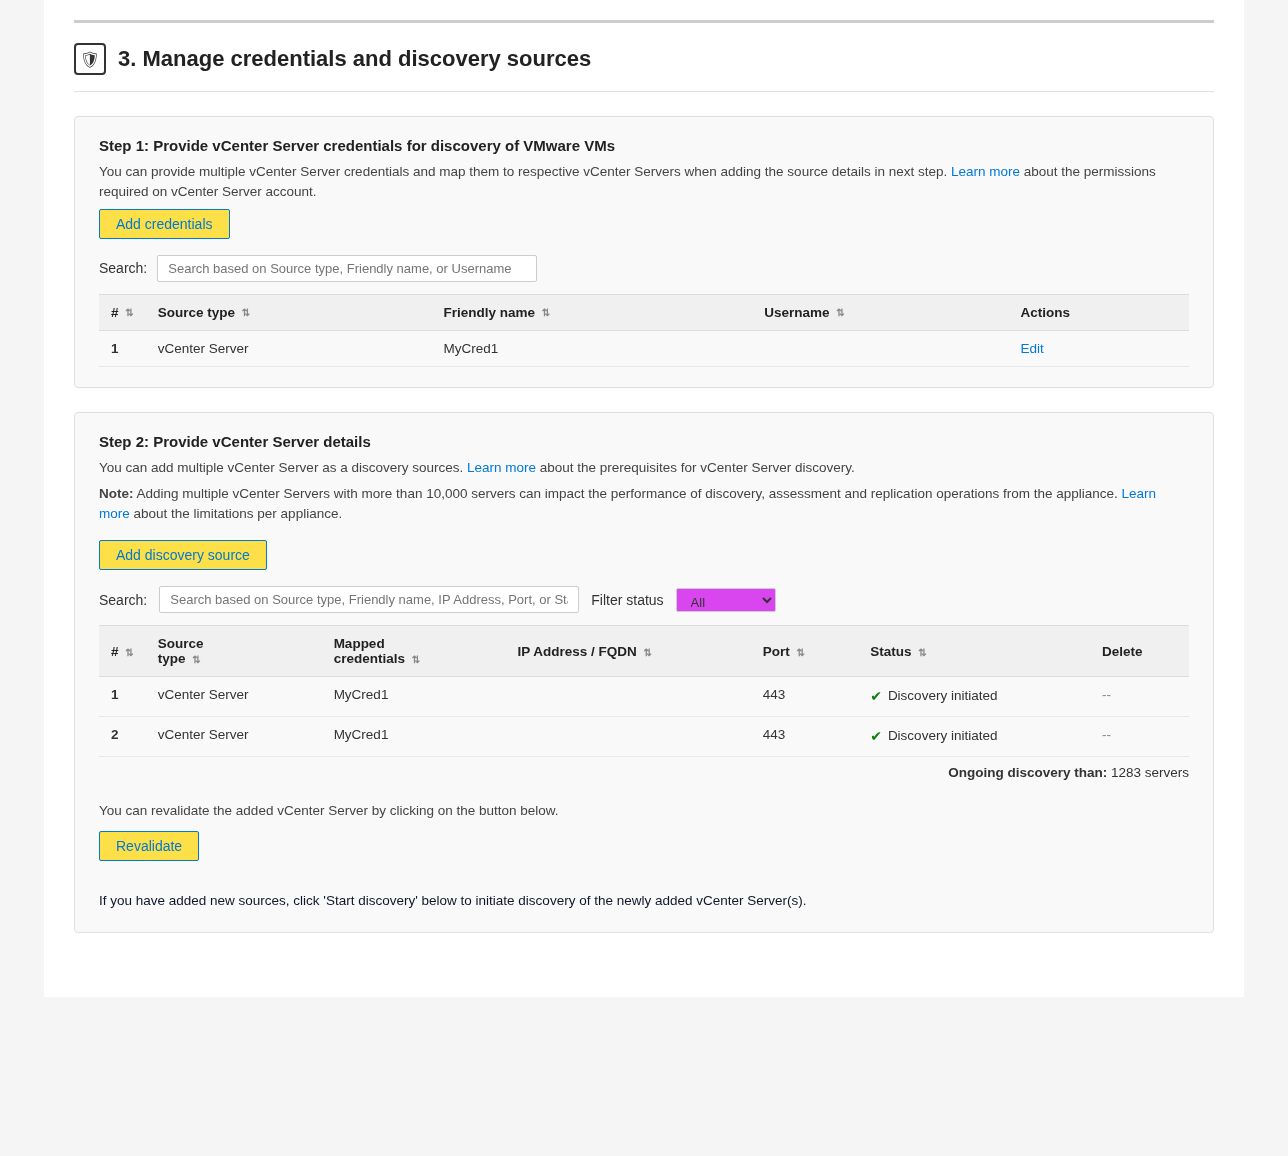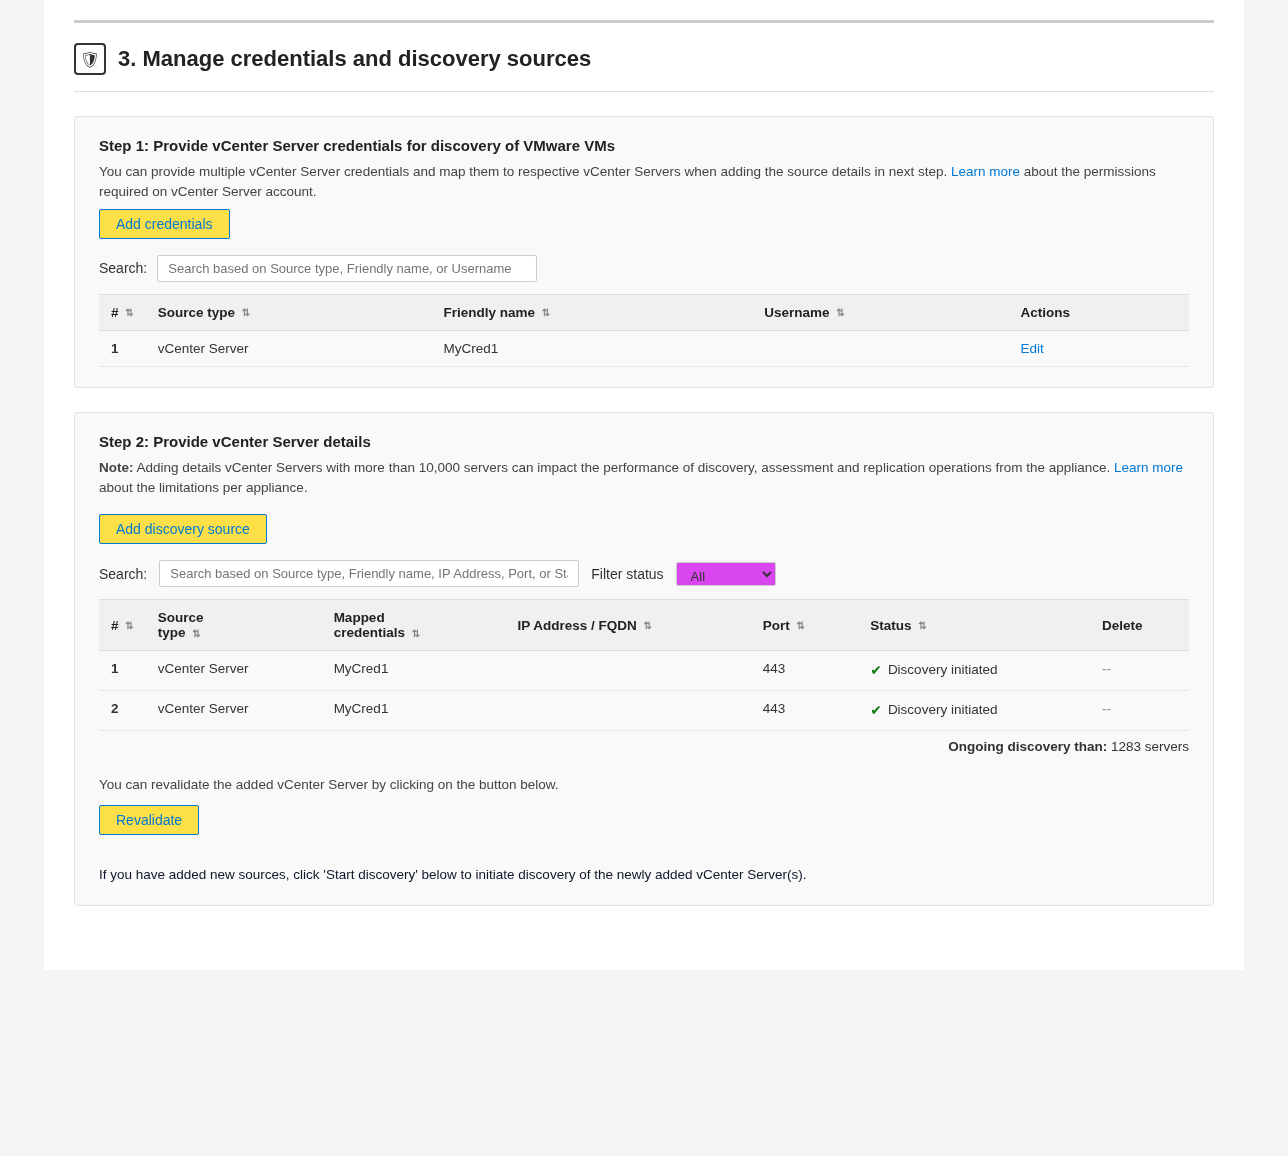--- a/index.html
+++ b/index.html
@@ -261,23 +261,28 @@
       <td>MyCred1</td>
       <td></td>
       <td><a class="edit-link">Edit</a></td>
     </tr>
         </tbody>
     </table>
   </div>
 
   <div class="section-card">
     <div class="step-title">Step 2: Provide vCenter Server details</div>
+    <p class="step-desc">
+      <span>You can add multiple vCenter Server as a discovery sources.</span>
+      <a class="link">Learn more</a>
+      <span>about the prerequisites for vCenter Server discovery.</span>
+    </p>
     <p class="note-text">
       <strong>Note:</strong>
-      <span>Adding details vCenter Servers with more than 10,000 servers can impact the performance of discovery, assessment and replication operations from the appliance.</span>
+      <span>Adding multiple vCenter Servers with more than 10,000 servers can impact the performance of discovery, assessment and replication operations from the appliance.</span>
       <a class="link">Learn more</a>
       <span>about the limitations per appliance.</span>
     </p>
 
     <button class="btn-outline">Add discovery source</button>
 
     <div class="filter-row">
       <span class="search-label">Search:</span>
       <input class="search-input" type="text" style="width: 420px;" placeholder="Search based on Source type, Friendly name, IP Address, Port, or Status">
       <span class="filter-label">Filter status</span>

